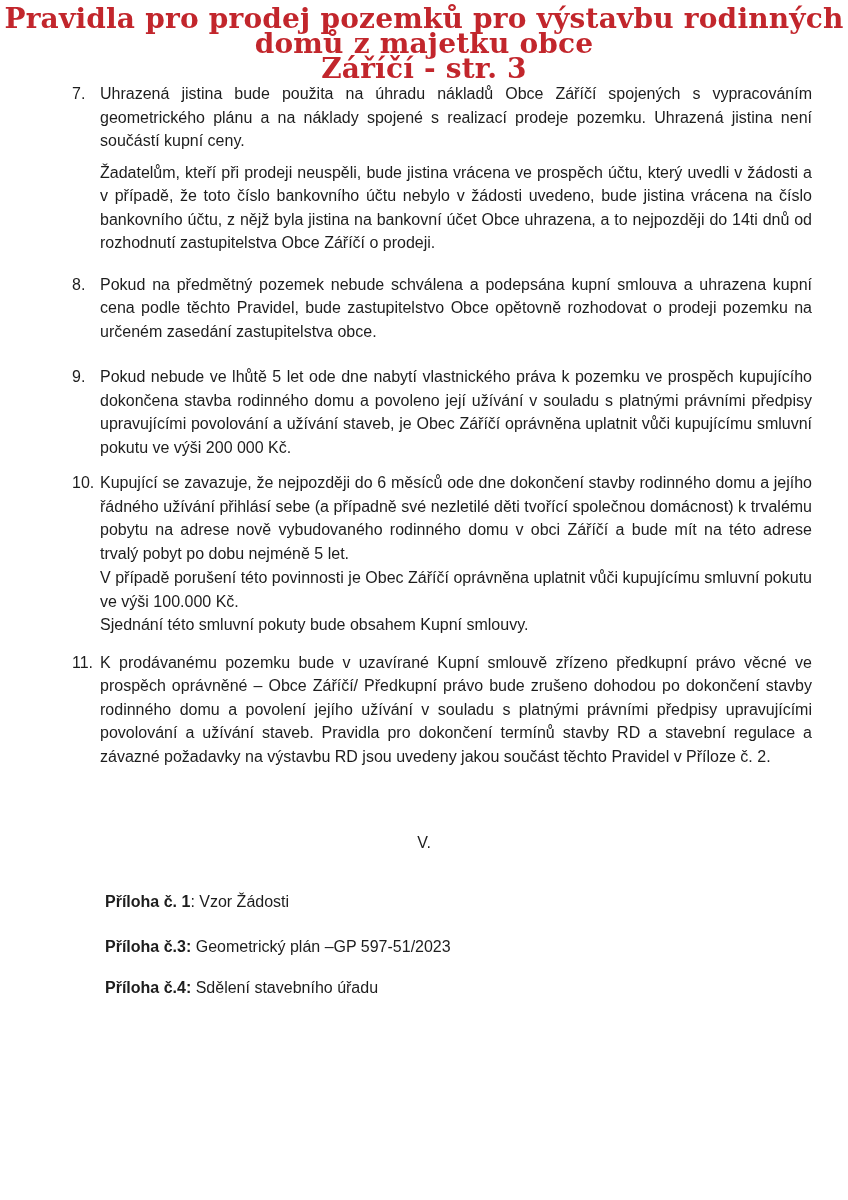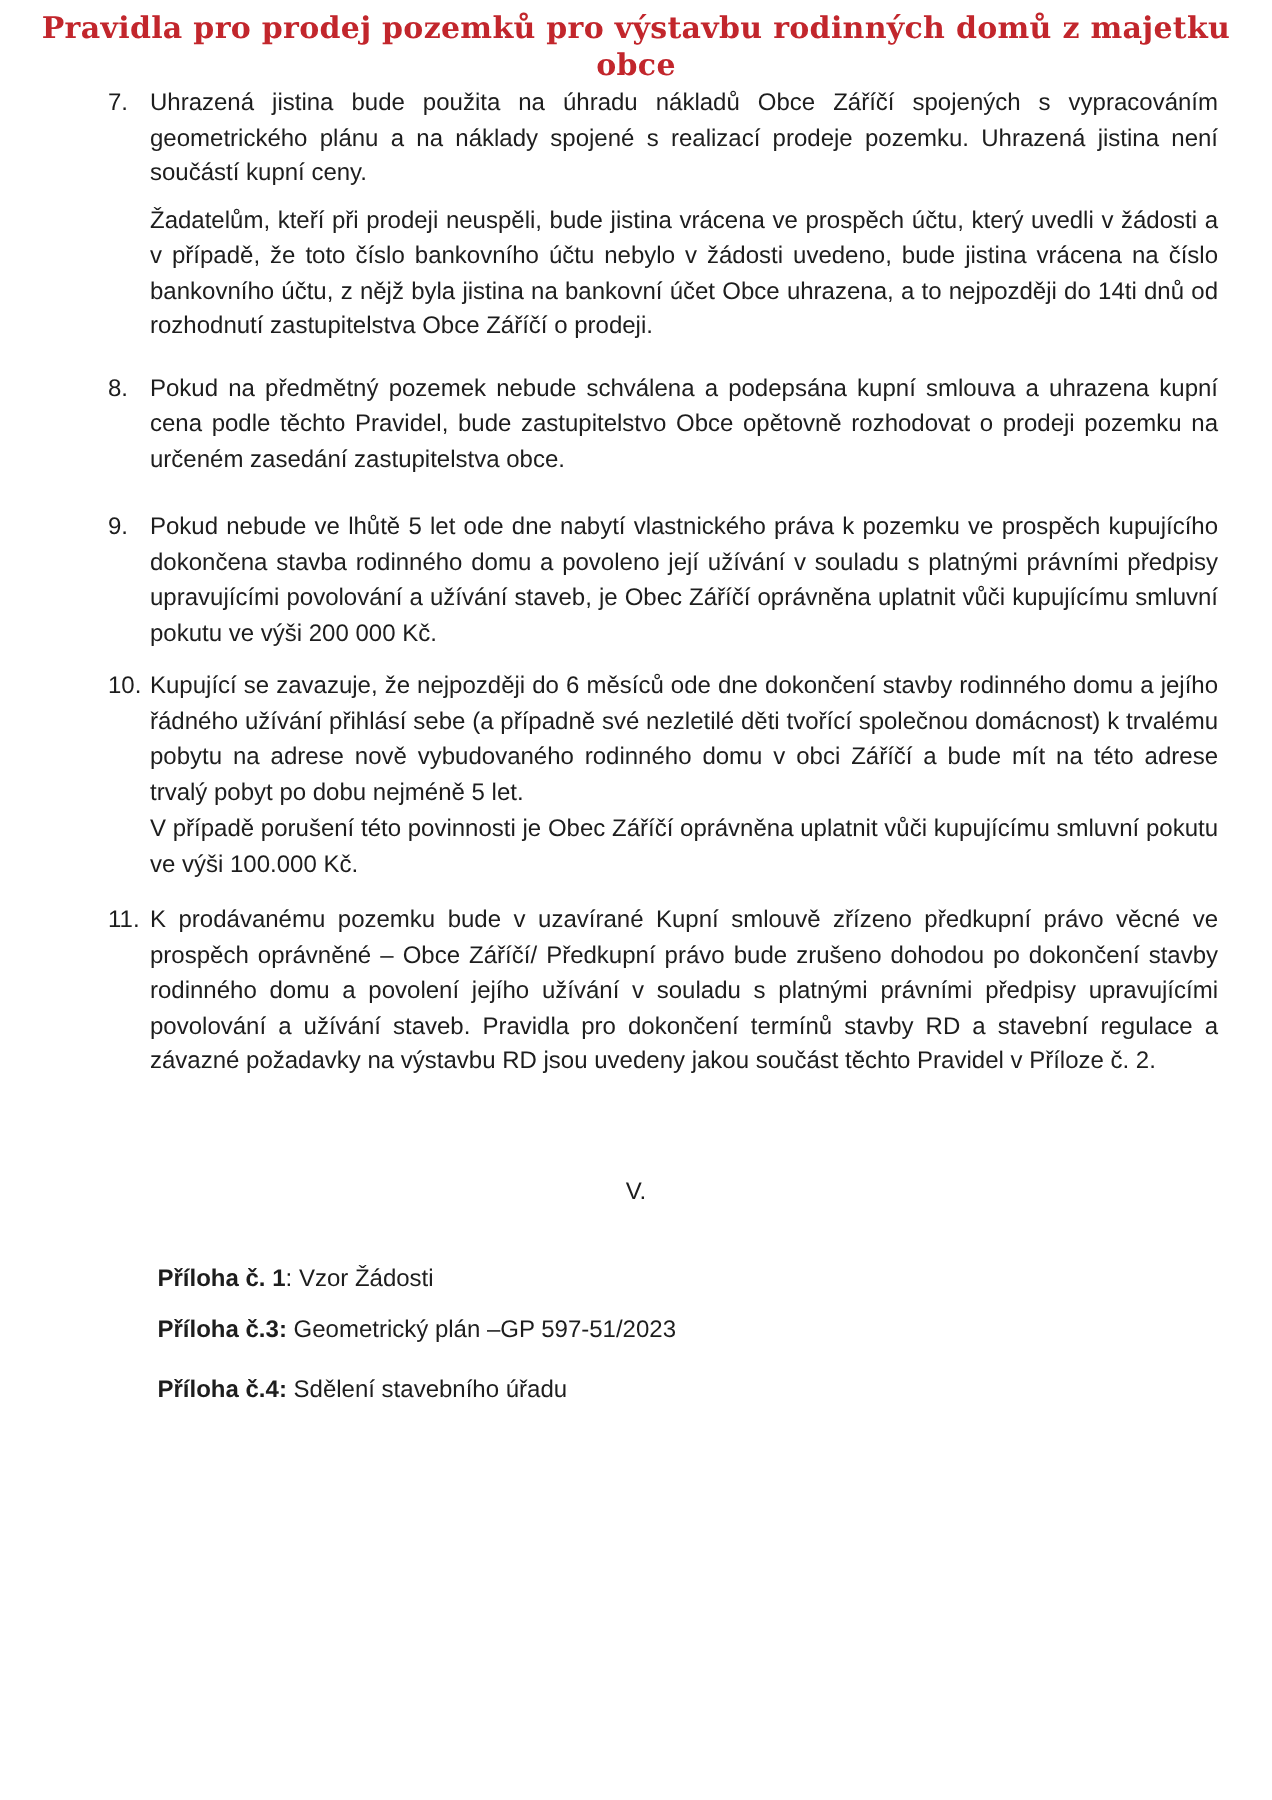--- a/index.html
+++ b/index.html
@@ -19,21 +19,21 @@
     position: relative;
     width: 848px;
     height: 1200px;
     background: #ffffff;
   }
   .doc-title {
     padding-top: 6px;
     text-align: center;
     font-family: "DejaVu Serif", "Liberation Serif", serif;
     font-weight: bold;
-    font-size: 20px;
+    font-size: 28px;
     line-height: 25px;
     letter-spacing: 0.2px;
   }
   .content {
     margin-left: 100px;
     width: 712px;
     font-size: 16px;
     line-height: 23.5px;
   }
   .item {
@@ -57,21 +57,21 @@
   .mt-title-gap { margin-top: 1px; }
   .mt20 { margin-top: 8px; }
   .mt18 { margin-top: 18px; }
   .mt22 { margin-top: 22px; }
   .mt12 { margin-top: 12px; }
   .mt5  { margin-top: 1px; }
   .mt14 { margin-top: 14px; }
   .mt63 { margin-top: 63px; }
   .mt35 { margin-top: 35px; }
   .mt17 { margin-top: 17px; }
-  .mt10 { margin-top: 10px; }
+  .mt10 { margin-top: 22px; }
   .centered {
     text-align: center;
     margin-left: -100px;
     width: 848px;
   }
   .section-heading {
     font-weight: bold;
   }
   .attachment {
     padding-left: 5px;
@@ -81,20 +81,21 @@
     font-weight: bold;
   }
 </style>
 </head>
 <body>
 
 <div class="page">
 
   <div class="doc-title" style="color: rgb(194, 38, 44);">
     <div>Pravidla pro prodej pozemků pro výstavbu rodinných domů z majetku obce</div>
+    <div>Záříčí - str. 3</div>
   </div>
 
   <div class="content">
 
     <div class="item mt-title-gap">
       <span class="num">7.</span>
       <p class="para">Uhrazená jistina bude použita na úhradu nákladů Obce Záříčí spojených s vypracováním geometrického plánu a na náklady spojené s realizací prodeje pozemku. Uhrazená jistina není součástí kupní ceny.</p>
       <p class="para mt20">Žadatelům, kteří při prodeji neuspěli, bude jistina vrácena ve prospěch účtu, který uvedli v žádosti a v případě, že toto číslo bankovního účtu nebylo v žádosti uvedeno, bude jistina vrácena na číslo bankovního účtu, z nějž byla jistina na bankovní účet Obce uhrazena, a to nejpozději do 14ti dnů od rozhodnutí zastupitelstva Obce Záříčí o prodeji.</p>
     </div>
 
@@ -105,20 +106,21 @@
 
     <div class="item mt22">
       <span class="num">9.</span>
       <p class="para">Pokud nebude ve lhůtě 5 let ode dne nabytí vlastnického práva k pozemku ve prospěch kupujícího dokončena stavba rodinného domu a povoleno její užívání v souladu s platnými právními předpisy upravujícími povolování a užívání staveb, je Obec Záříčí oprávněna uplatnit vůči kupujícímu smluvní pokutu ve výši 200 000 Kč.</p>
     </div>
 
     <div class="item mt12">
       <span class="num">10.</span>
       <p class="para">Kupující se zavazuje, že nejpozději do 6 měsíců ode dne dokončení stavby rodinného domu a jejího řádného užívání přihlásí sebe (a případně své nezletilé děti tvořící společnou domácnost) k trvalému pobytu na adrese nově vybudovaného rodinného domu v obci Záříčí a bude mít na této adrese trvalý pobyt po dobu nejméně 5 let.</p>
       <p class="para mt5">V případě porušení této povinnosti je Obec Záříčí oprávněna uplatnit vůči kupujícímu smluvní pokutu ve výši 100.000 Kč.</p>
+      <p class="para no-justify">Sjednání této smluvní pokuty bude obsahem Kupní smlouvy.</p>
     </div>
 
     <div class="item mt14">
       <span class="num">11.</span>
       <p class="para">K prodávanému pozemku bude v uzavírané Kupní smlouvě zřízeno předkupní právo věcné ve prospěch oprávněné – Obce Záříčí/ Předkupní právo bude zrušeno dohodou po dokončení stavby rodinného domu a povolení jejího užívání v souladu s platnými právními předpisy upravujícími povolování a užívání staveb. Pravidla pro dokončení termínů stavby RD a stavební regulace a závazné požadavky na výstavbu RD jsou uvedeny jakou součást těchto Pravidel v Příloze č. 2.</p>
     </div>
 
     <div class="centered mt63">V.</div>
 
 

